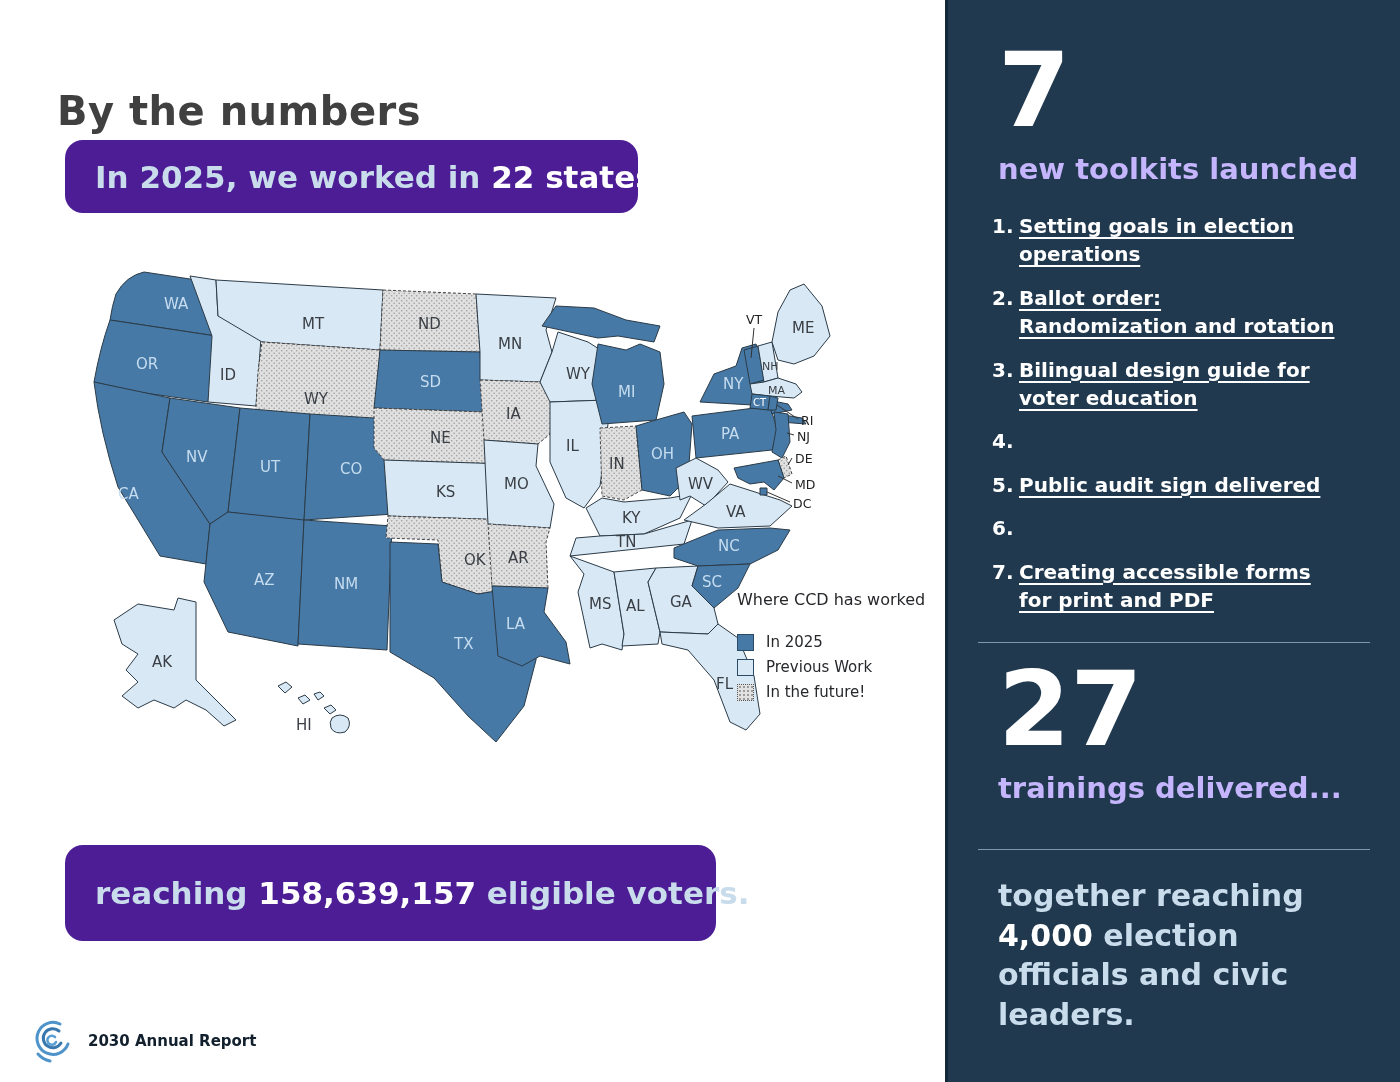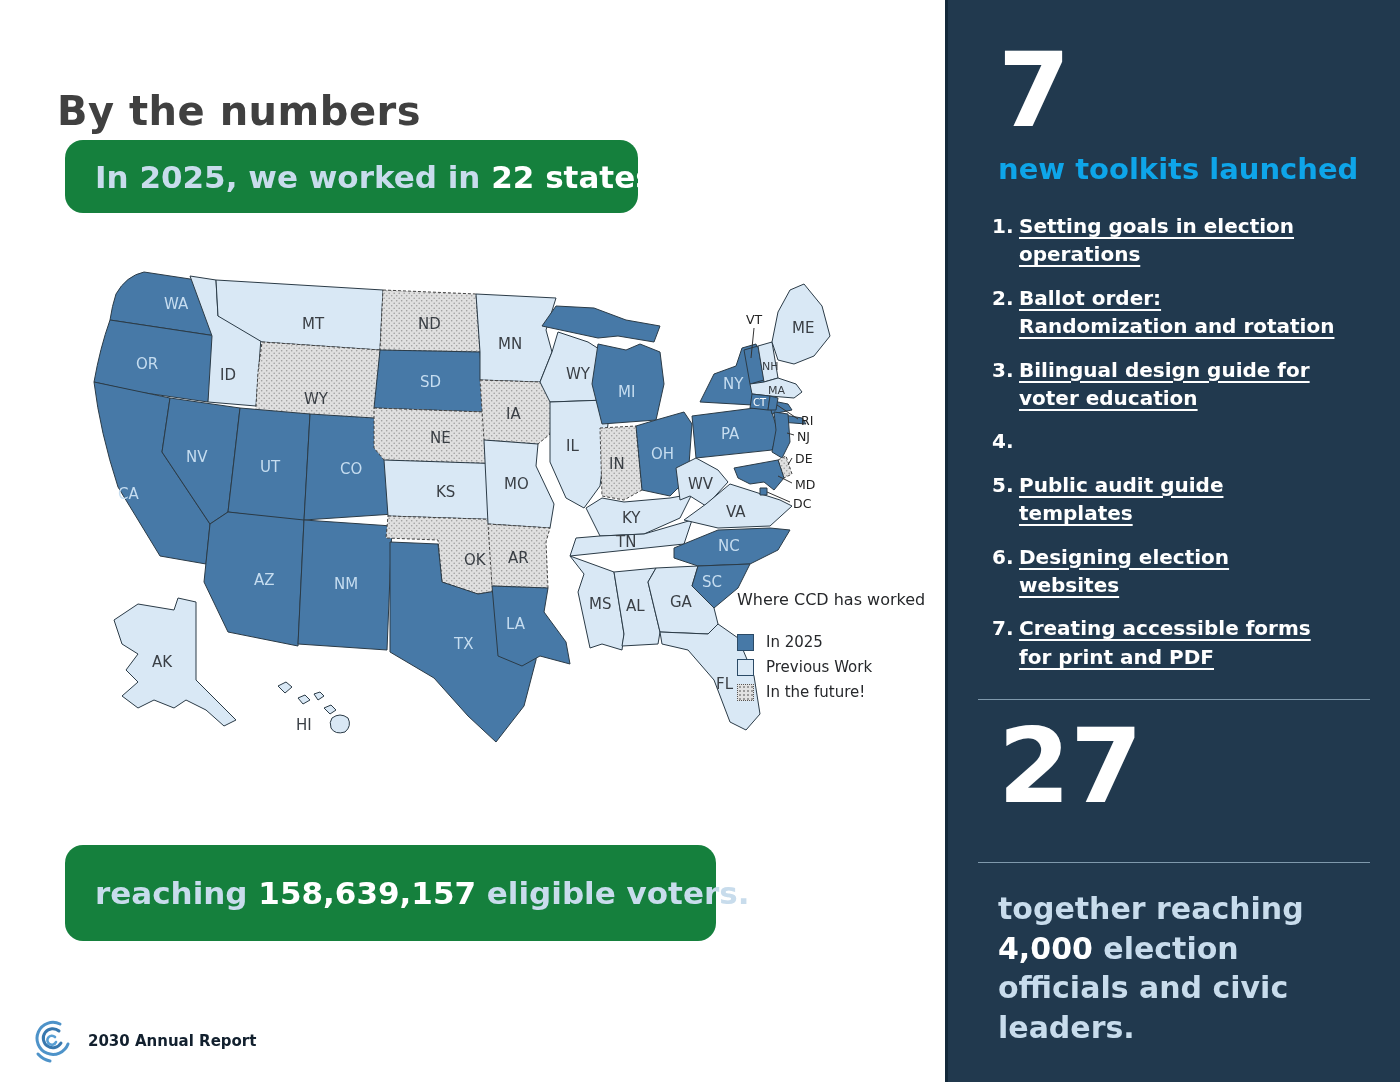--- a/index.html
+++ b/index.html
@@ -6,21 +6,21 @@
   body{
     width:1400px;height:1082px;position:relative;overflow:hidden;
     background:#ffffff;font-family:"DejaVu Sans","Liberation Sans",sans-serif;
   }
   
   .page-title{
     position:absolute;left:57px;top:66px;font-size:40px;font-weight:bold;
     color:#404040;letter-spacing:.5px;margin-top:22px;
   }
   .badge{
-    position:absolute;background:#15803d;border-radius:18px;
+    position:absolute;background:#4c1d95;border-radius:18px;
     display:flex;align-items:center;padding:0 30px;box-sizing:border-box;
     font-weight:bold;color:#c8dcec;white-space:nowrap;
   }
   .badge .hl{color:#ffffff;}
   .badge-top{left:65px;top:140px;width:573px;height:73px;font-size:31px;}
   .badge-bottom{left:65px;top:845px;width:651px;height:96px;font-size:31px;}
   
   .map-wrap{position:absolute;left:78px;top:252px;width:860px;height:535px;}
   .map-wrap svg{width:100%;height:100%;}
   .st{stroke:#2b3b47;stroke-width:1;}
@@ -46,21 +46,21 @@
   
   .footer{position:absolute;left:30px;top:1018px;display:flex;align-items:center;}
   .footer-text{font-size:15px;font-weight:bold;color:#12202e;margin-left:14px;}
   
   .panel{
     position:absolute;left:945px;top:0;width:455px;height:1082px;
     background:#21394e;border-left:3px solid #13293a;box-sizing:border-box;
     color:#c8dcec;padding:0 30px;
   }
   .big-num{font-size:104px;font-weight:bold;color:#ffffff;line-height:1;margin:38px 0 0 20px;}
-  .panel-heading{font-size:29px;font-weight:bold;color:#0ea5e9;margin:10px 0 0 20px;}
+  .panel-heading{font-size:29px;font-weight:bold;color:#c4b5fd;margin:10px 0 0 20px;}
   .toolkit-list{list-style:none;margin:26px 0 0 14px;padding:0;}
   .toolkit-list li{display:flex;margin-bottom:15px;font-size:20px;font-weight:bold;color:#fff;line-height:1.42;}
   .toolkit-list .num{width:27px;flex:0 0 27px;}
   .toolkit-list .link{width:316px;text-decoration:underline;text-underline-offset:4px;
     text-decoration-thickness:1.5px;color:#fff;cursor:pointer;}
   .divider{height:1px;background:#7f99ac;margin:28px 0 0 0;}
   .num-27{margin-top:14px;}
   .closing{font-size:30px;font-weight:bold;line-height:1.32;margin:26px 0 0 20px;width:352px;color:#c8dcec;}
   .closing .hl{color:#ffffff;}
 </style>
@@ -244,34 +244,34 @@
       </li>
     <li>
         <span class="num">3.</span>
         <span class="link">Bilingual design guide for voter education</span>
       </li>
     <li>
         <span class="num">4.</span>
       </li>
     <li>
         <span class="num">5.</span>
-        <span class="link">Public audit guide templates</span>
+        <span class="link">Public audit sign delivered</span>
       </li>
     <li>
         <span class="num">6.</span>
-        <span class="link">Designing election websites</span>
       </li>
     <li>
         <span class="num">7.</span>
         <span class="link">Creating accessible forms for print and PDF</span>
       </li>
   </ol>
 
   <div class="divider"></div>
 
   <div class="big-num num-27">27</div>
+  <div class="panel-heading">trainings delivered...</div>
 
   <div class="divider" style="margin-top:44px;"></div>
 
   <div class="closing">
     <span>together reaching </span><span class="hl">4,000</span><span> election officials and civic leaders.</span>
   </div>
 </div>
 
 </body></html>

